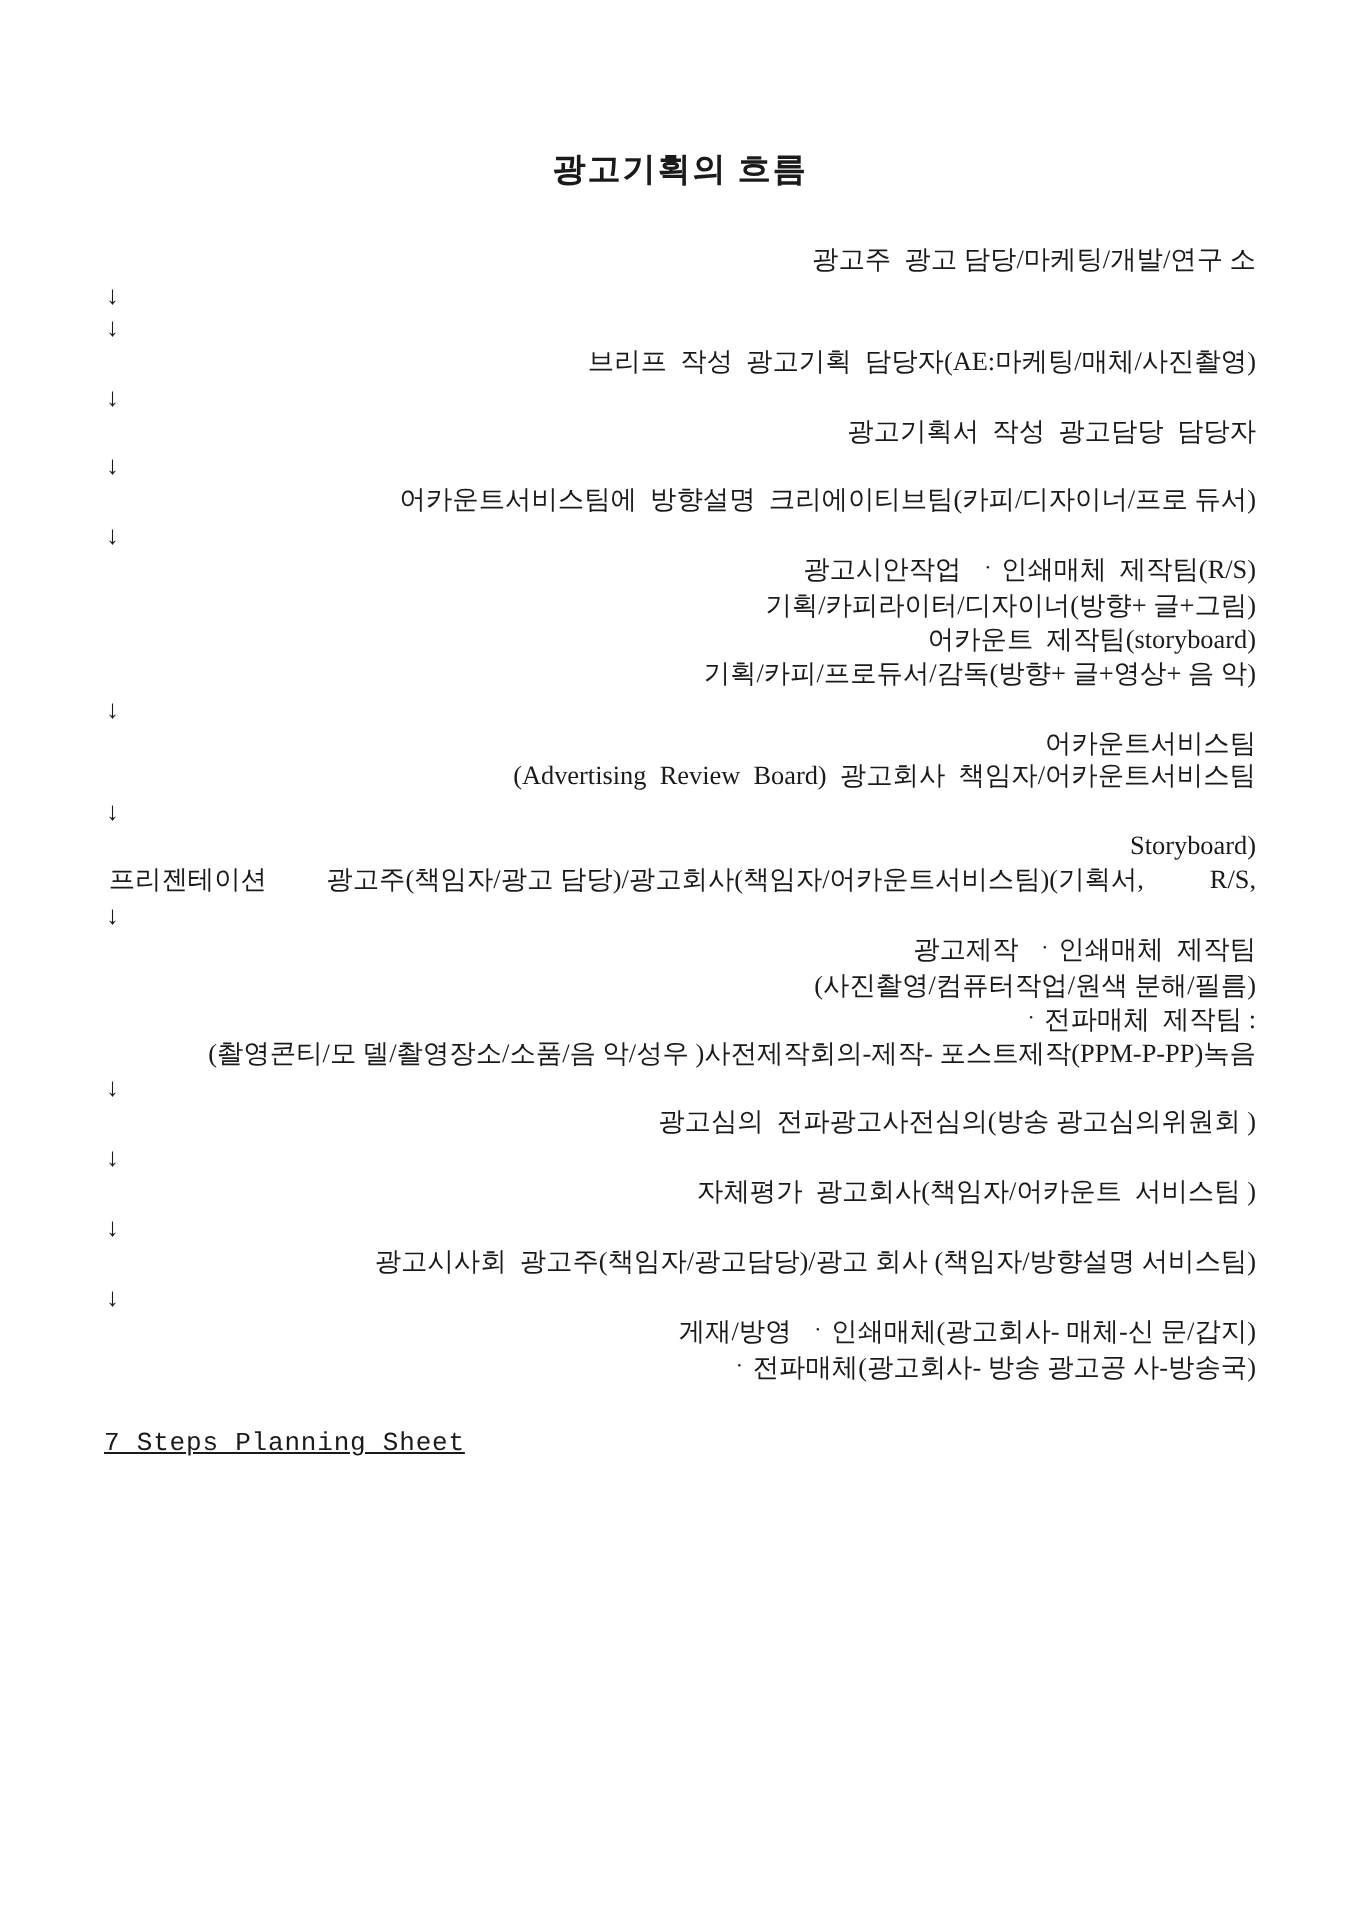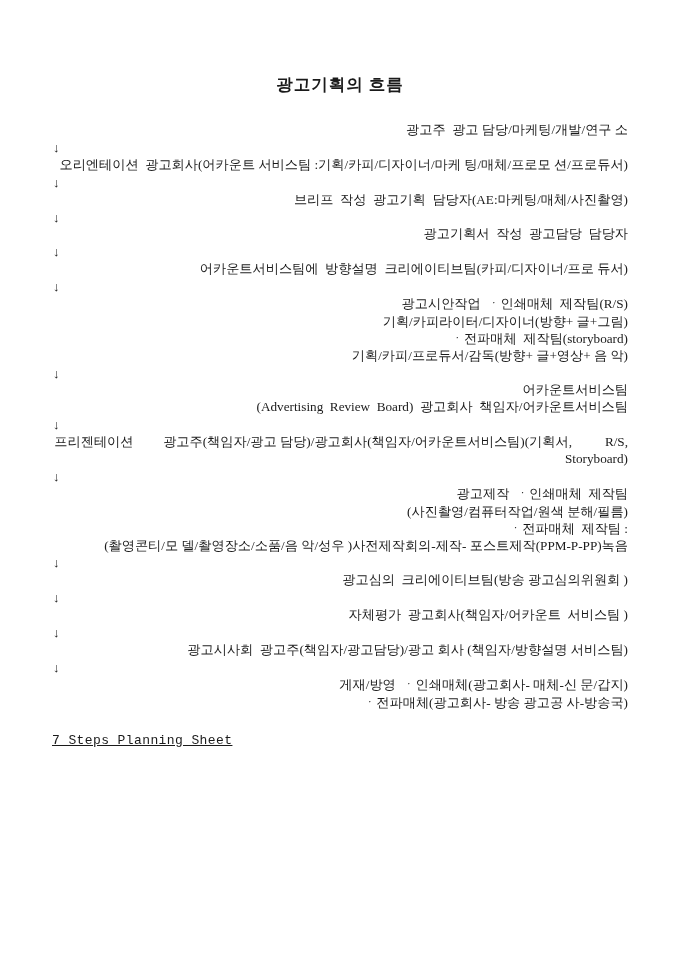--- a/index.html
+++ b/index.html
@@ -71,70 +71,67 @@
 
   <div class="doc-title">광고기획의  흐름</div>
 
   <div class="flow">
 
     <div class="step">
       <div class="line">광고주  광고 담당/마케팅/개발/연구 소</div>
     </div>
     <div class="arrow">↓</div>
 
-    <div class="step">
-      <div class="line">오리엔테이션  광고회사(어카운트 서비스팀 :기획/카피/디자이너/마케 팅/매체/프로모 션/프로듀서)</div>
-    </div>
     <div class="arrow">↓</div>
 
     <div class="step">
       <div class="line">브리프  작성  광고기획  담당자(AE:마케팅/매체/사진촬영)</div>
     </div>
     <div class="arrow">↓</div>
 
     <div class="step">
       <div class="line">광고기획서  작성  광고담당  담당자</div>
     </div>
     <div class="arrow">↓</div>
 
     <div class="step">
       <div class="line">어카운트서비스팀에  방향설명  크리에이티브팀(카피/디자이너/프로 듀서)</div>
     </div>
     <div class="arrow">↓</div>
 
     <div class="step">
       <div class="line">광고시안작업  ㆍ인쇄매체  제작팀(R/S)</div>
       <div class="line sub">   기획/카피라이터/디자이너(방향+ 글+그림)</div>
-      <div class="line sub">ㆍ전파매체  제작팀(storyboard)</div>
+      <div class="line sub">어카운트  제작팀(storyboard)</div>
       <div class="line sub">   기획/카피/프로듀서/감독(방향+ 글+영상+ 음 악)</div>
     </div>
     <div class="arrow">↓</div>
 
     <div class="step">
       <div class="line">어카운트서비스팀</div>
       <div class="line">(Advertising  Review  Board)  광고회사  책임자/어카운트서비스팀</div>
     </div>
     <div class="arrow">↓</div>
 
     <div class="step">
+      <div class="line">Storyboard)</div>
       <div class="line">프리젠테이션         광고주(책임자/광고 담당)/광고회사(책임자/어카운트서비스팀)(기획서,          R/S,</div>
-      <div class="line">Storyboard)</div>
     </div>
     <div class="arrow">↓</div>
 
     <div class="step">
       <div class="line">광고제작  ㆍ인쇄매체  제작팀</div>
       <div class="line sub">  (사진촬영/컴퓨터작업/원색 분해/필름)</div>
       <div class="line sub">ㆍ전파매체  제작팀 :</div>
       <div class="line sub">  (촬영콘티/모 델/촬영장소/소품/음 악/성우 )사전제작회의-제작- 포스트제작(PPM-P-PP)녹음</div>
     </div>
     <div class="arrow">↓</div>
 
     <div class="step">
-      <div class="line">광고심의  크리에이티브팀(방송 광고심의위원회 )</div>
+      <div class="line">광고심의  전파광고사전심의(방송 광고심의위원회 )</div>
     </div>
     <div class="arrow">↓</div>
 
     <div class="step">
       <div class="line">자체평가  광고회사(책임자/어카운트  서비스팀 )</div>
     </div>
     <div class="arrow">↓</div>
 
     <div class="step">
       <div class="line">광고시사회  광고주(책임자/광고담당)/광고 회사 (책임자/방향설명 서비스팀)</div>

